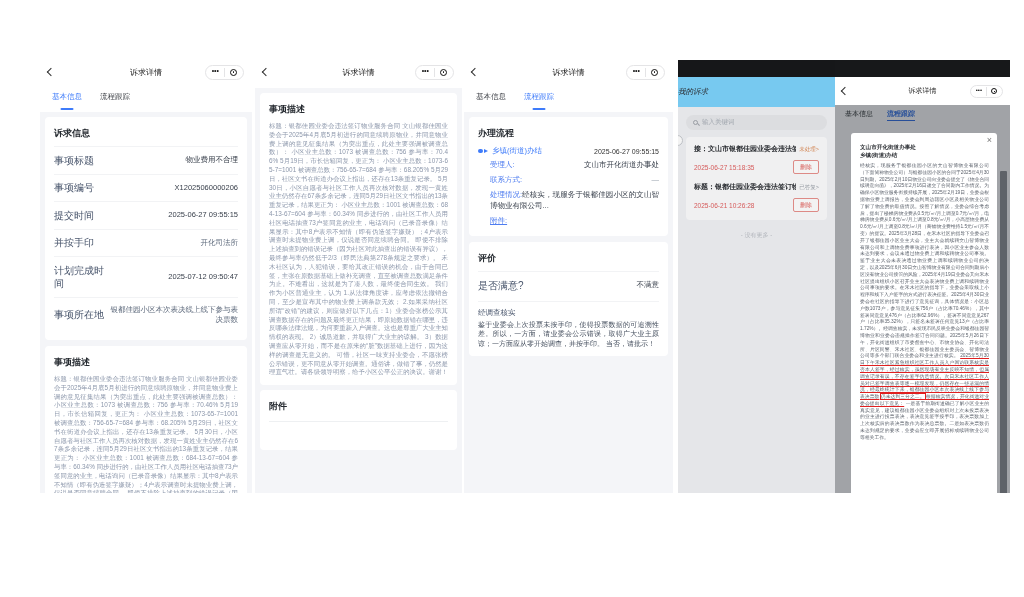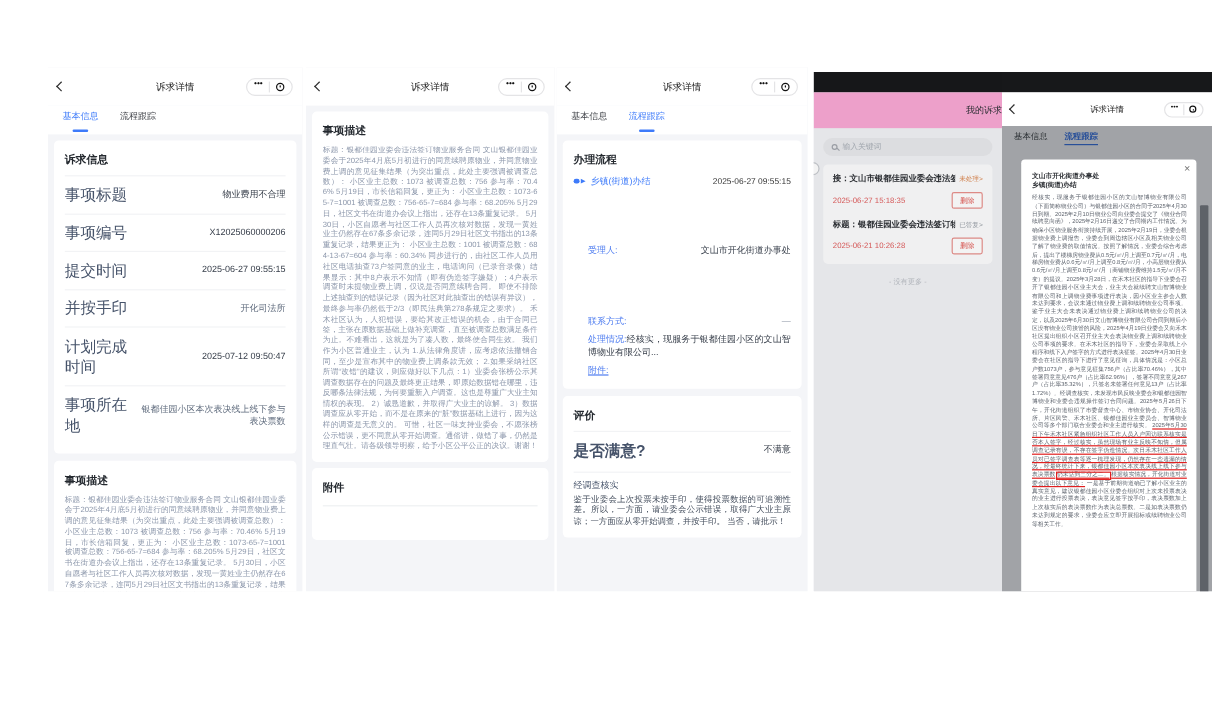--- a/index.html
+++ b/index.html
@@ -16,41 +16,41 @@
   .ring{width:7px;height:7px;border:1.1px solid #111;border-radius:50%;position:relative;}
   .ring::after{content:'';position:absolute;inset:1.8px;background:#111;border-radius:50%;}
   .tabs{background:#fff;display:flex;gap:18px;padding:4px 12px 0 12px;height:24px;}
   .tab{font-size:7.5px;color:#3c3f45;padding-bottom:6px;position:relative;}
   .tab.active{color:#3E7BFA;}
   .tab.active::after{content:'';position:absolute;left:50%;transform:translateX(-50%);bottom:2px;width:13px;height:2px;border-radius:2px;background:#3E7BFA;}
   .pbody{padding:5px 5px 0 5px;}
   .card{background:#fff;border-radius:4px;padding:8px 9px;margin-bottom:6px;}
   .ctitle{font-size:9px;font-weight:bold;color:#24292f;padding:2px 0 6px 0;}
   .frow{display:flex;align-items:center;justify-content:space-between;border-top:1px solid #f2f3f5;padding:6.5px 0;gap:6px;}
-  .flabel{font-size:13px;color:#46536a;flex:0 0 auto;max-width:52px;line-height:1.35;}
+  .flabel{font-size:10px;color:#46536a;flex:0 0 auto;max-width:52px;line-height:1.35;}
   .fvalue{font-size:7.5px;color:#39404c;text-align:right;line-height:1.4;}
   .desc{font-size:6.4px;line-height:8.8px;color:#8c97ab;text-align:justify;word-break:break-all;}
   
   .steprow{display:flex;align-items:center;gap:4px;}
   .ticon{display:flex;align-items:center;gap:1.5px;flex:0 0 auto;}
   .tdot{width:4.5px;height:4.5px;background:#3E7BFA;border-radius:50%;}
   .tarrow{width:0;height:0;border-left:4px solid #3E7BFA;border-top:2.6px solid transparent;border-bottom:2.6px solid transparent;}
   .stepname{font-size:7.5px;color:#3E7BFA;flex:1 1 auto;}
   .steptime{font-size:7px;color:#333;}
-  .prow{display:flex;justify-content:space-between;gap:16px;padding:4px 0 0 12px;margin-top:44px;}
+  .prow{display:flex;justify-content:space-between;gap:16px;padding:4px 0 0 12px;}
   .plabel{font-size:7.5px;color:#4f7df0;flex:0 0 auto;}
   .pvalue{font-size:7.5px;color:#39404c;text-align:right;line-height:1.4;}
   .handle{padding:5px 0 0 12px;font-size:7.5px;line-height:1.4;color:#39404c;text-align:justify;}
   .handle .plabel{float:left;}
   .attach-label{padding:5px 0 2px 12px;font-size:7.5px;color:#4f7df0;text-decoration:underline;}
   .evaltext{font-size:7px;line-height:9.6px;color:#454f5e;text-align:justify;padding-top:2px;}
   .evallabel{font-size:7.5px;color:#46536a;padding-top:6px;border-top:1px solid #f2f3f5;margin-top:2px;}
   
   .blackbar{position:absolute;left:0;top:0;right:0;height:17px;background:#17181a;}
-  .p4head{position:absolute;left:0;top:17px;right:0;height:30px;background:#f9a8d4;display:flex;align-items:center;justify-content:flex-end;font-size:7.5px;color:#2b2e33;}
+  .p4head{position:absolute;left:0;top:17px;right:0;height:30px;background:#7dd3fc;display:flex;align-items:center;justify-content:flex-start;font-size:7.5px;color:#2b2e33;font-style:italic;}
   .p4body{position:absolute;left:0;top:47px;right:0;bottom:0;background:#f1f2f5;padding:8px 8px;}
   .searchbar{height:15px;border-radius:8px;background:#e7e8eb;display:flex;align-items:center;padding:0 7px;gap:4px;}
   .mag{width:5px;height:5px;border:1px solid #a2a6ad;border-radius:50%;position:relative;flex:0 0 auto;}
   .mag::after{content:'';position:absolute;width:3px;height:1px;background:#a2a6ad;transform:rotate(45deg);right:-2.5px;bottom:-0.5px;}
   .ph{font-size:6.5px;color:#aab0b8;}
   .listcard{background:#fcfcfd;border-radius:4px;margin-top:7px;padding:7px 8px 8px 8px;}
   .itemtitlerow{display:flex;align-items:baseline;gap:3px;}
   .itemtitle{font-size:7px;font-weight:bold;color:#2f3237;flex:1 1 auto;white-space:nowrap;overflow:hidden;}
   .status{font-size:5.5px;flex:0 0 auto;}
   .status.pending{color:#dc8a55;}
@@ -183,21 +183,21 @@
         <div class="prow">
             <span class="plabel">联系方式:</span>
             <span class="pvalue" style="color:#9aa2ae;">—</span>
           </div>
         <div class="handle"><span class="plabel">处理情况:</span><span>经核实，现服务于银都佳园小区的文山智博物业有限公司...</span></div>
         <div class="attach-label">附件:</div>
       </div>
       <div class="card">
         <div class="ctitle">评价</div>
         <div class="frow">
-            <span class="flabel" style="max-width:80px;font-weight:bold;">是否满意?</span>
+            <span class="flabel" style="max-width:80px;">是否满意?</span>
             <span class="fvalue">不满意</span>
           </div>
         <div class="evallabel">经调查核实</div>
         <div class="evaltext">鉴于业委会上次投票未按手印，使得投票数据的可追溯性差。所以，一方面，请业委会公示错误，取得广大业主原谅；一方面应从零开始调查，并按手印。 当否，请批示！</div>
       </div>
     </div>
   </section>
 
   <section class="panel" style="left:678px;top:60px;width:157px;height:452px;background:#f1f2f5;">
     <div class="blackbar"></div>

